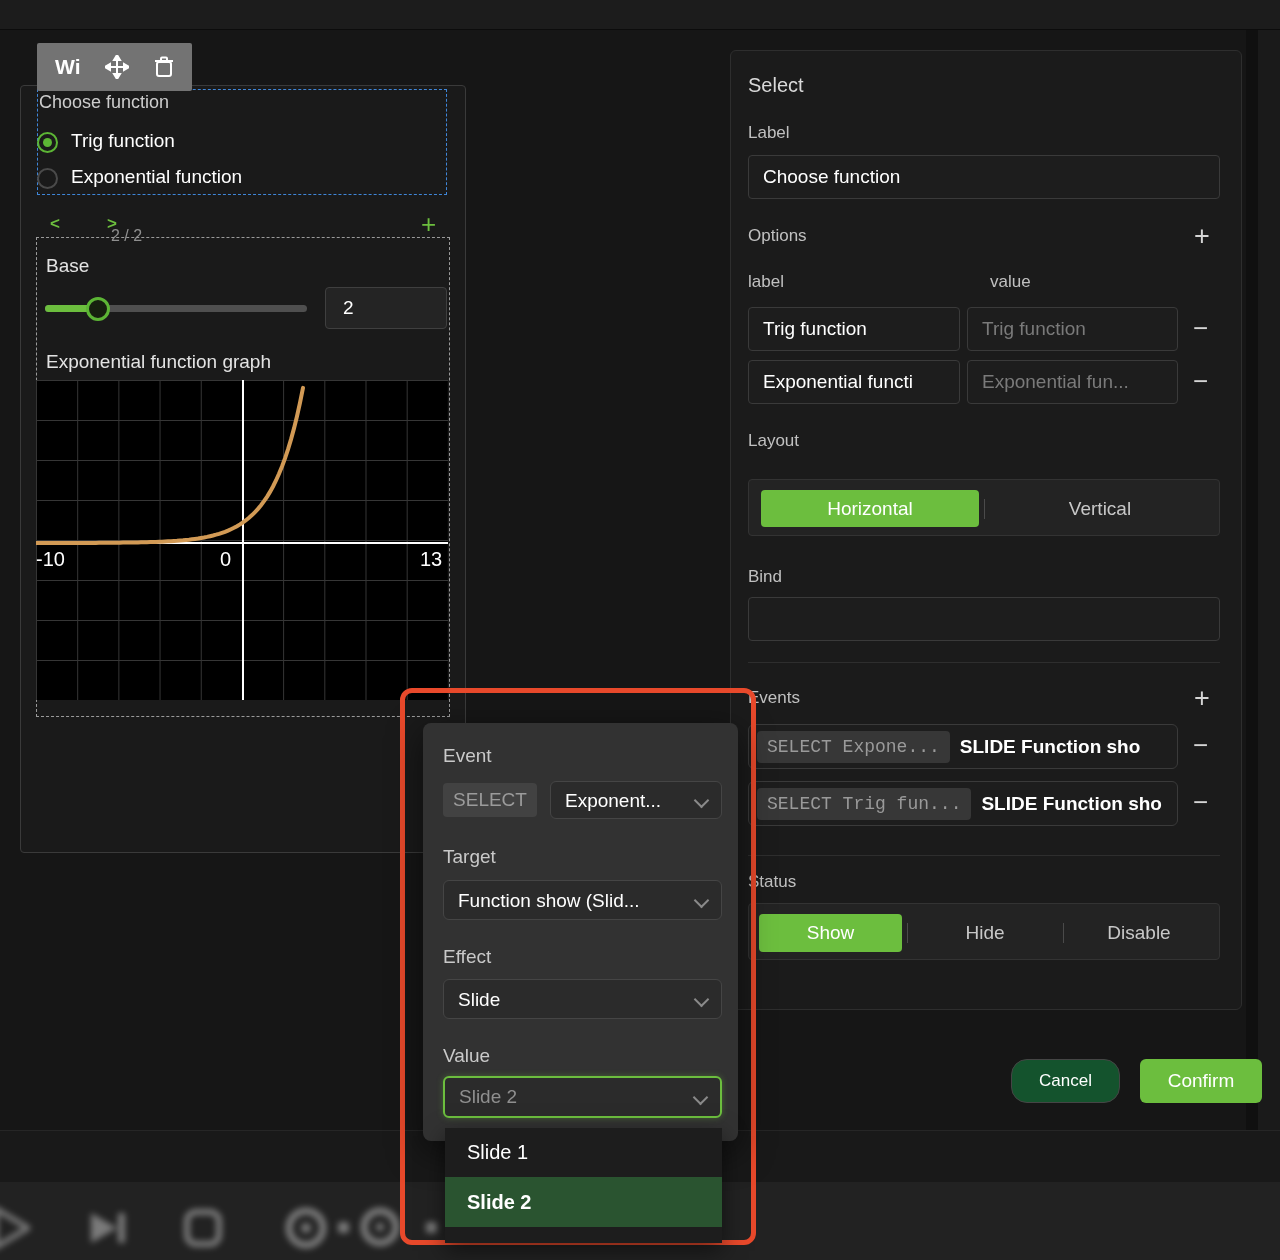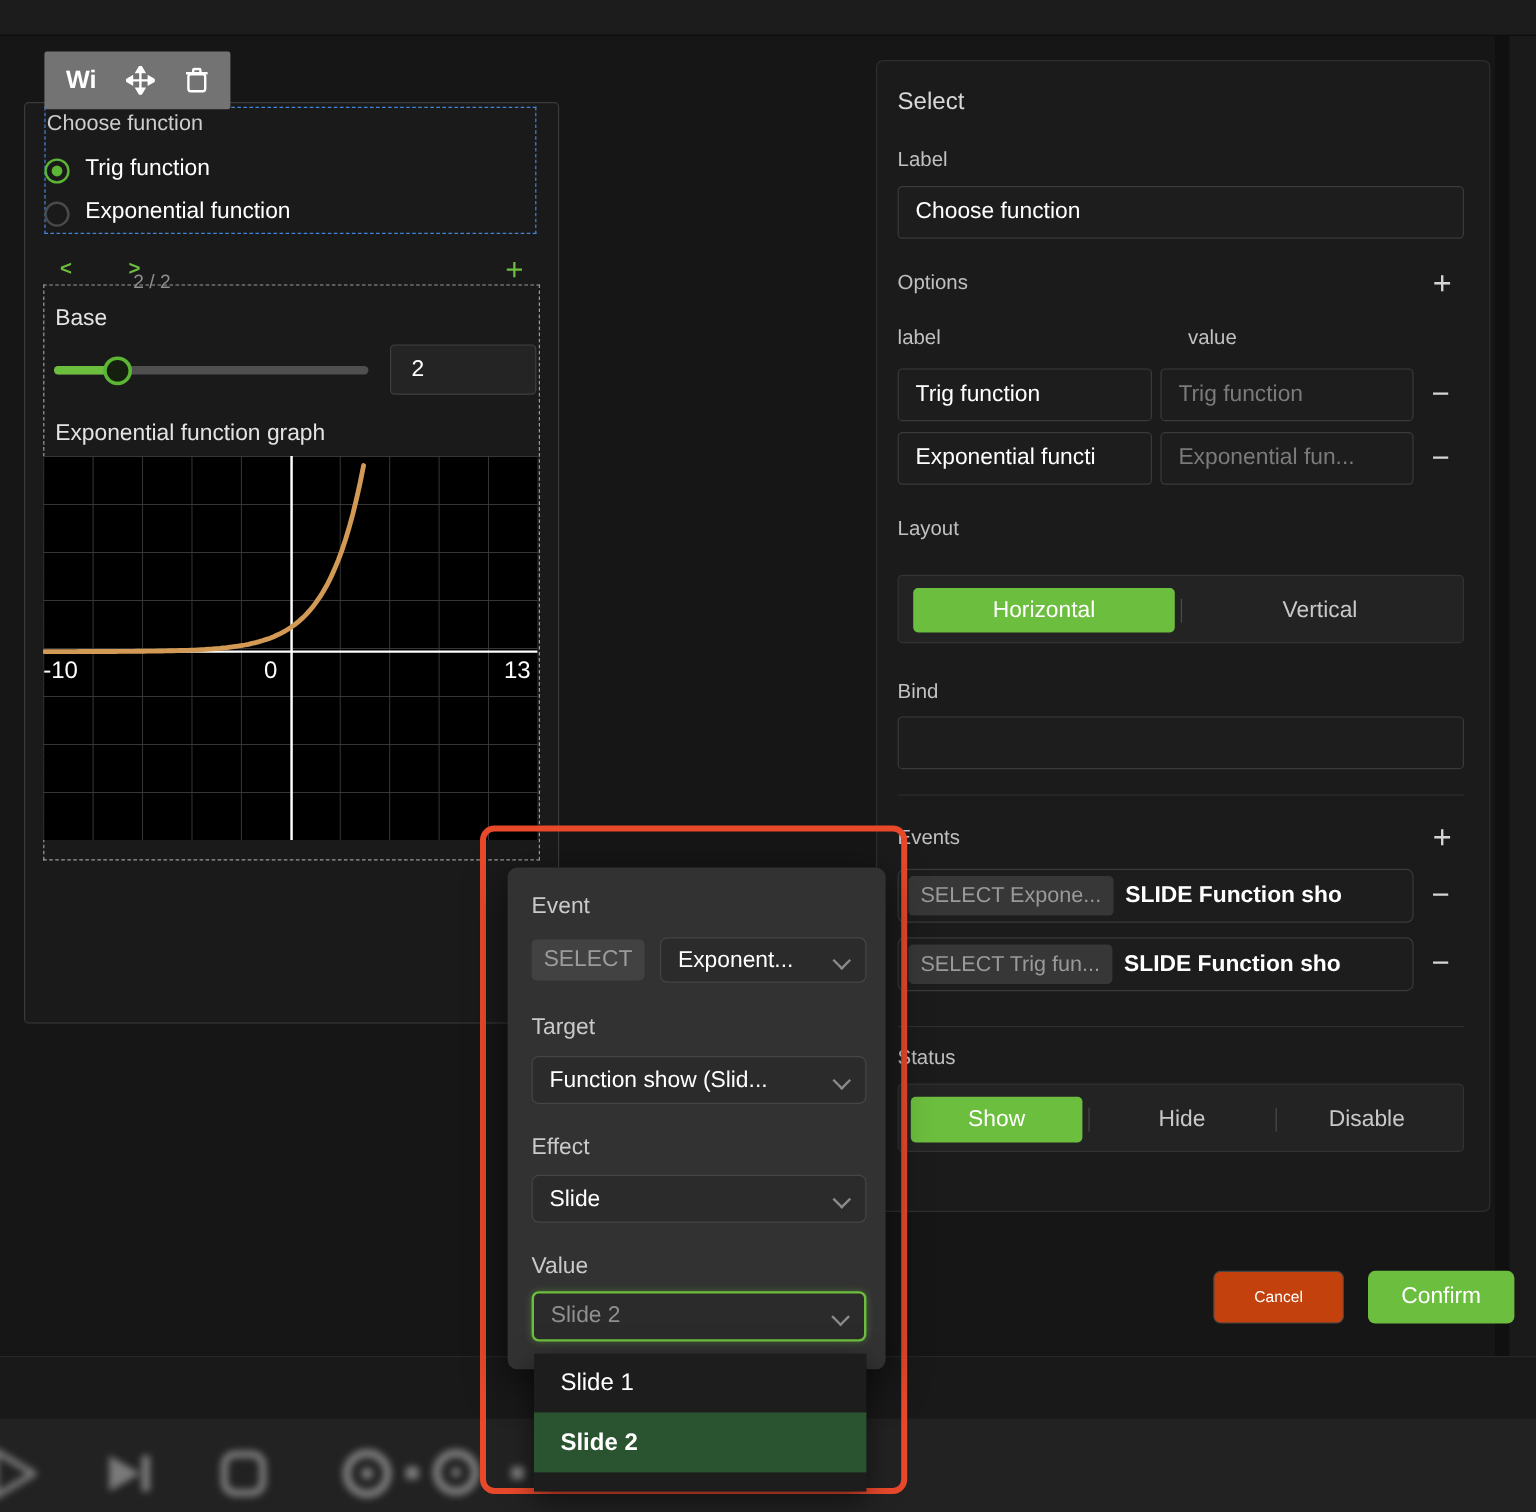--- a/index.html
+++ b/index.html
@@ -56,25 +56,25 @@
   .icon-minus{font-size:26px;font-weight:300;color:#d5d5d5;line-height:20px;}
 
   .seg-wrap{background:#232323;border:1px solid #333;border-radius:4px;}
   .seg{position:absolute;font-size:19px;color:#c8c8c8;text-align:center;}
   .seg.on{background:#6cbe3e;color:#fff;border-radius:4px;}
   .seg-sep{position:absolute;width:1px;height:20px;background:#4a4a4a;}
 
   .divider{height:1px;background:#2e2e2e;}
 
   .ev-row{border:1px solid #3a3a3a;border-radius:6px;display:flex;align-items:center;overflow:hidden;background:#1d1d1d;}
-  .ev-badge{margin-left:8px;background:#373737;color:#9a9a9a;font-size:18px;padding:6px 10px;border-radius:4px;white-space:nowrap;}
+  .ev-badge{margin-left:8px;background:#373737;color:#9a9a9a;font-size:18px;padding:6px 10px;border-radius:4px;white-space:nowrap;font-family:Liberation Mono, monospace;}
   .ev-text{margin-left:10px;font-size:19px;font-weight:bold;color:#fff;white-space:nowrap;}
 
-  .btn-cancel{left:1011px;top:1059px;width:109px;height:44px;border:1px solid #454545;border-radius:6px;background:#c2410c;
-              font-size:13px;color:#fff;text-align:center;line-height:42px;}
+  .btn-cancel{left:1011px;top:1059px;width:109px;height:44px;border:1px solid #454545;border-radius:16px;background:#14532d;
+              font-size:17px;color:#fff;text-align:center;line-height:42px;}
   .btn-confirm{left:1140px;top:1059px;width:122px;height:44px;border-radius:6px;background:#6cbe3e;
                font-size:19px;color:#fff;text-align:center;line-height:44px;}
 
   
   .band-a{left:0;top:1130px;width:1280px;height:52px;background:#191919;border-top:1px solid #262626;}
   .band-b{left:0;top:1182px;width:1280px;height:78px;background:#222;}
   .transport{filter:blur(3px);opacity:.7;}
 
   
   .red-frame{left:400px;top:688px;width:356px;height:557px;border:5px solid #e8492b;border-radius:12px;z-index:50;}

